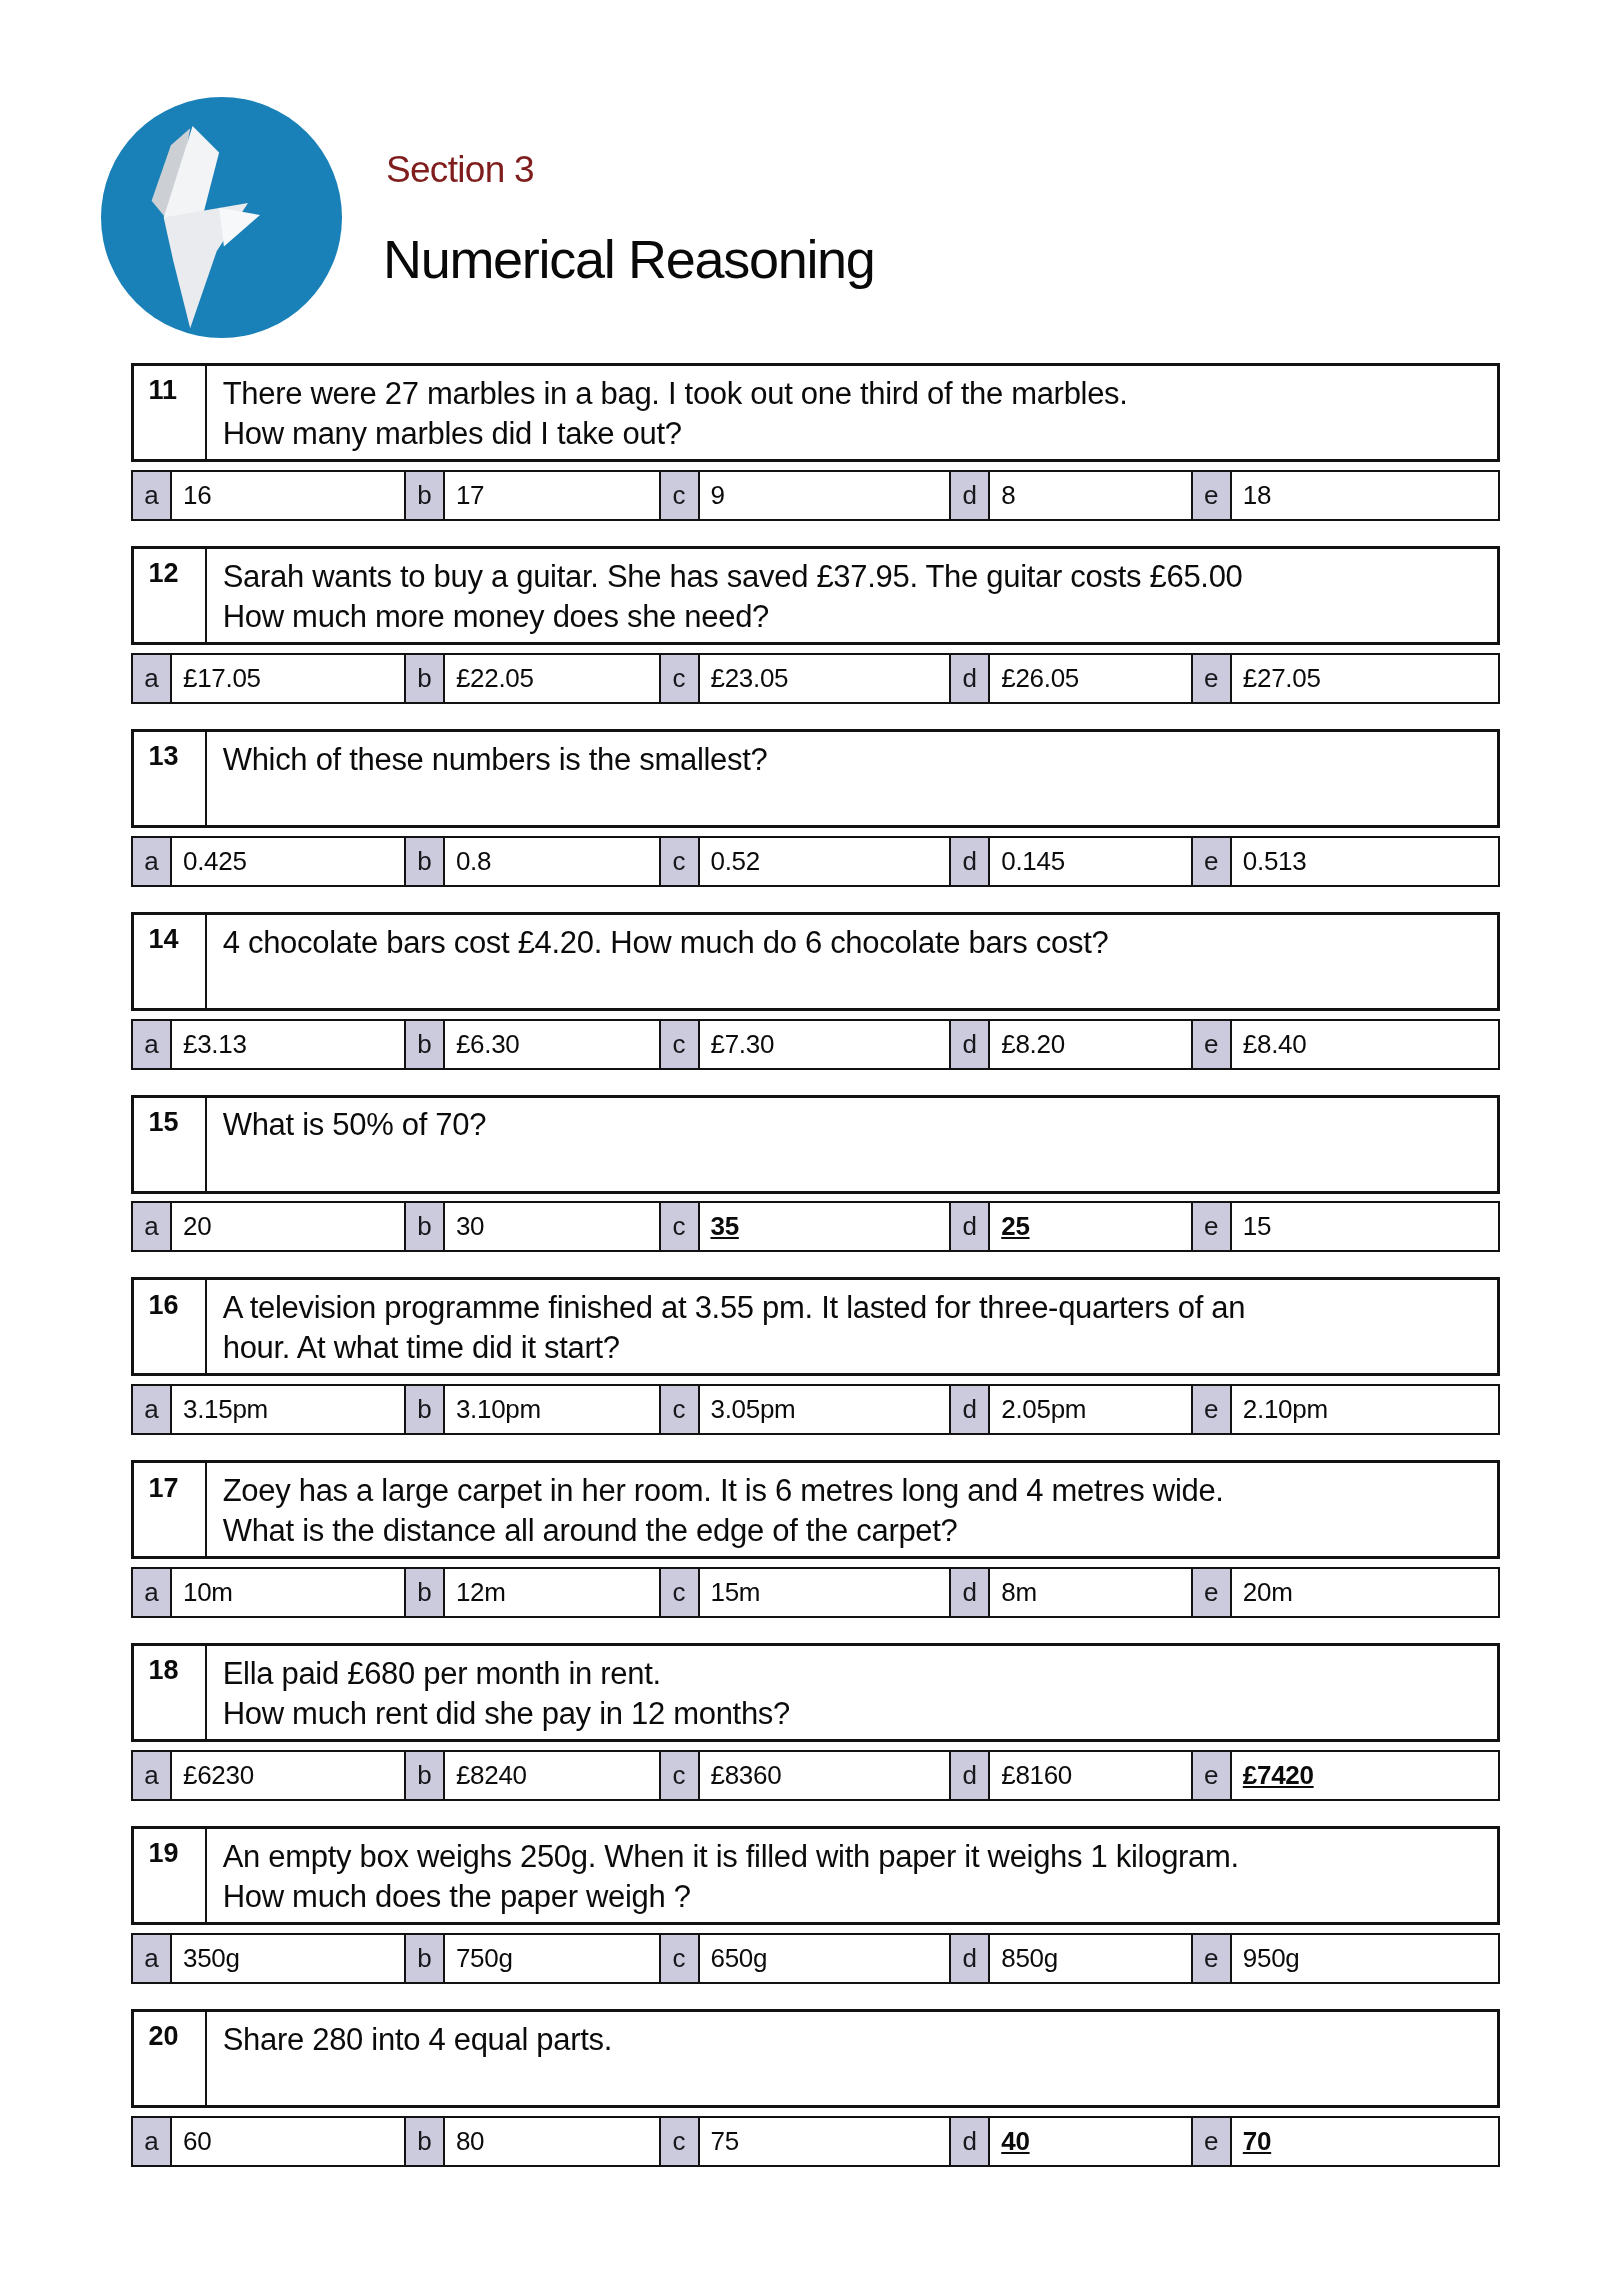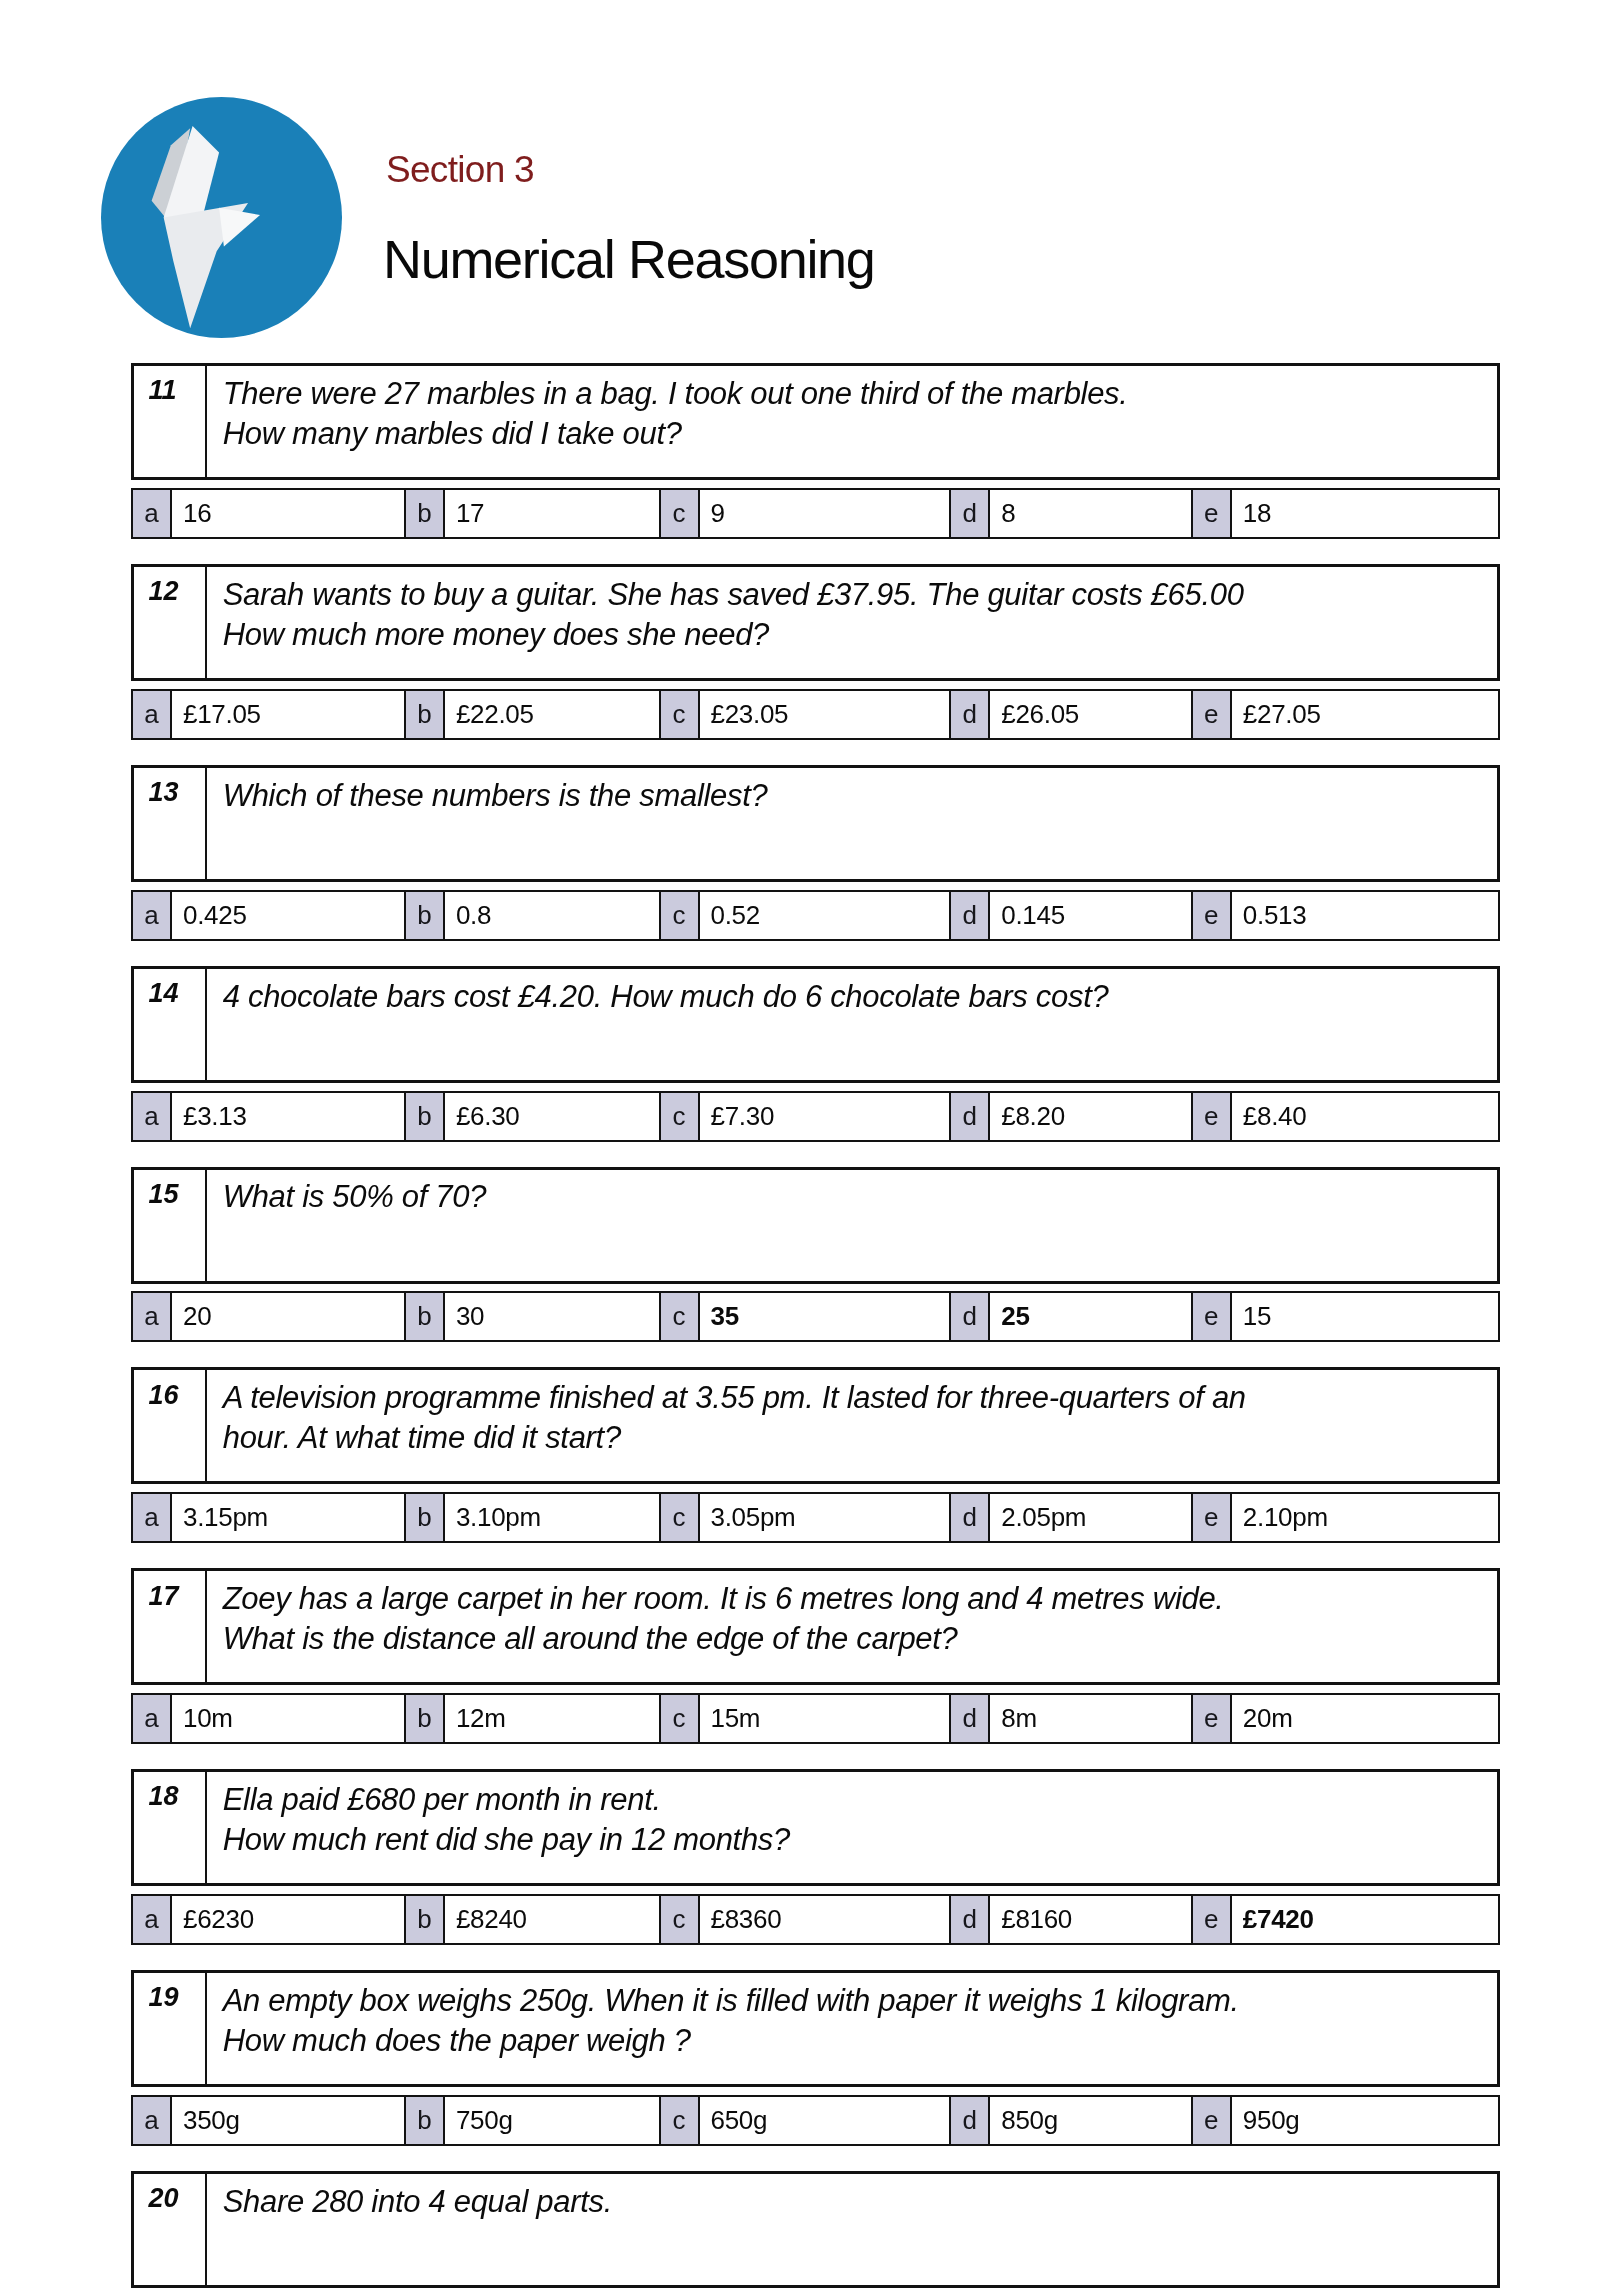--- a/index.html
+++ b/index.html
@@ -26,21 +26,21 @@
     font-size: 54px; font-weight: 400; letter-spacing: -1.3px; color: #090909;
   }
 
   
   .questions { position: absolute; left: 131px; top: 363px; width: 1369px; }
 
   .q-block { margin-bottom: 25px; }
 
   .q-box {
     display: flex; box-sizing: border-box;
-    height: 117px; border: 3.3px solid #121212; background: #fff; font-style: italic;
+    height: 99px; border: 3.3px solid #121212; background: #fff;
   }
   .q-num {
     box-sizing: border-box; width: 73px; flex: 0 0 73px;
     border-right: 2.6px solid #121212;
     font-size: 27px; font-weight: 700; padding: 9.2px 0 0 14.4px;
   }
   .q-text {
     flex: 1; padding: 7.9px 15.7px 0 15.7px;
     font-size: 31px; line-height: 40px; letter-spacing: -0.3px;
   }
@@ -63,21 +63,21 @@
     border-right: 2.6px solid #121212;
     background: #cbcbdd;
     display: flex; align-items: center; justify-content: center;
     font-size: 26px; color: #17171c;
   }
   .opt-value {
     flex: 1; display: flex; align-items: center;
     padding-left: 11px; font-size: 26px; letter-spacing: -0.3px;
     overflow: hidden; white-space: nowrap;
   }
-  .opt-value.bold { font-weight: 700; }
+  .opt-value.bold { font-weight: 700; text-decoration: underline; }
 </style>
 </head>
 <body>
 
 <div class="page">
 
   <div class="logo">
     <svg viewBox="0 0 200 200" width="241" height="241" aria-hidden="true">
       <circle cx="100" cy="100" r="100" fill="#1a80b8"></circle>
       <polygon points="58,40 74,26 60,108 42,86" fill="#ccd0d5"></polygon>

